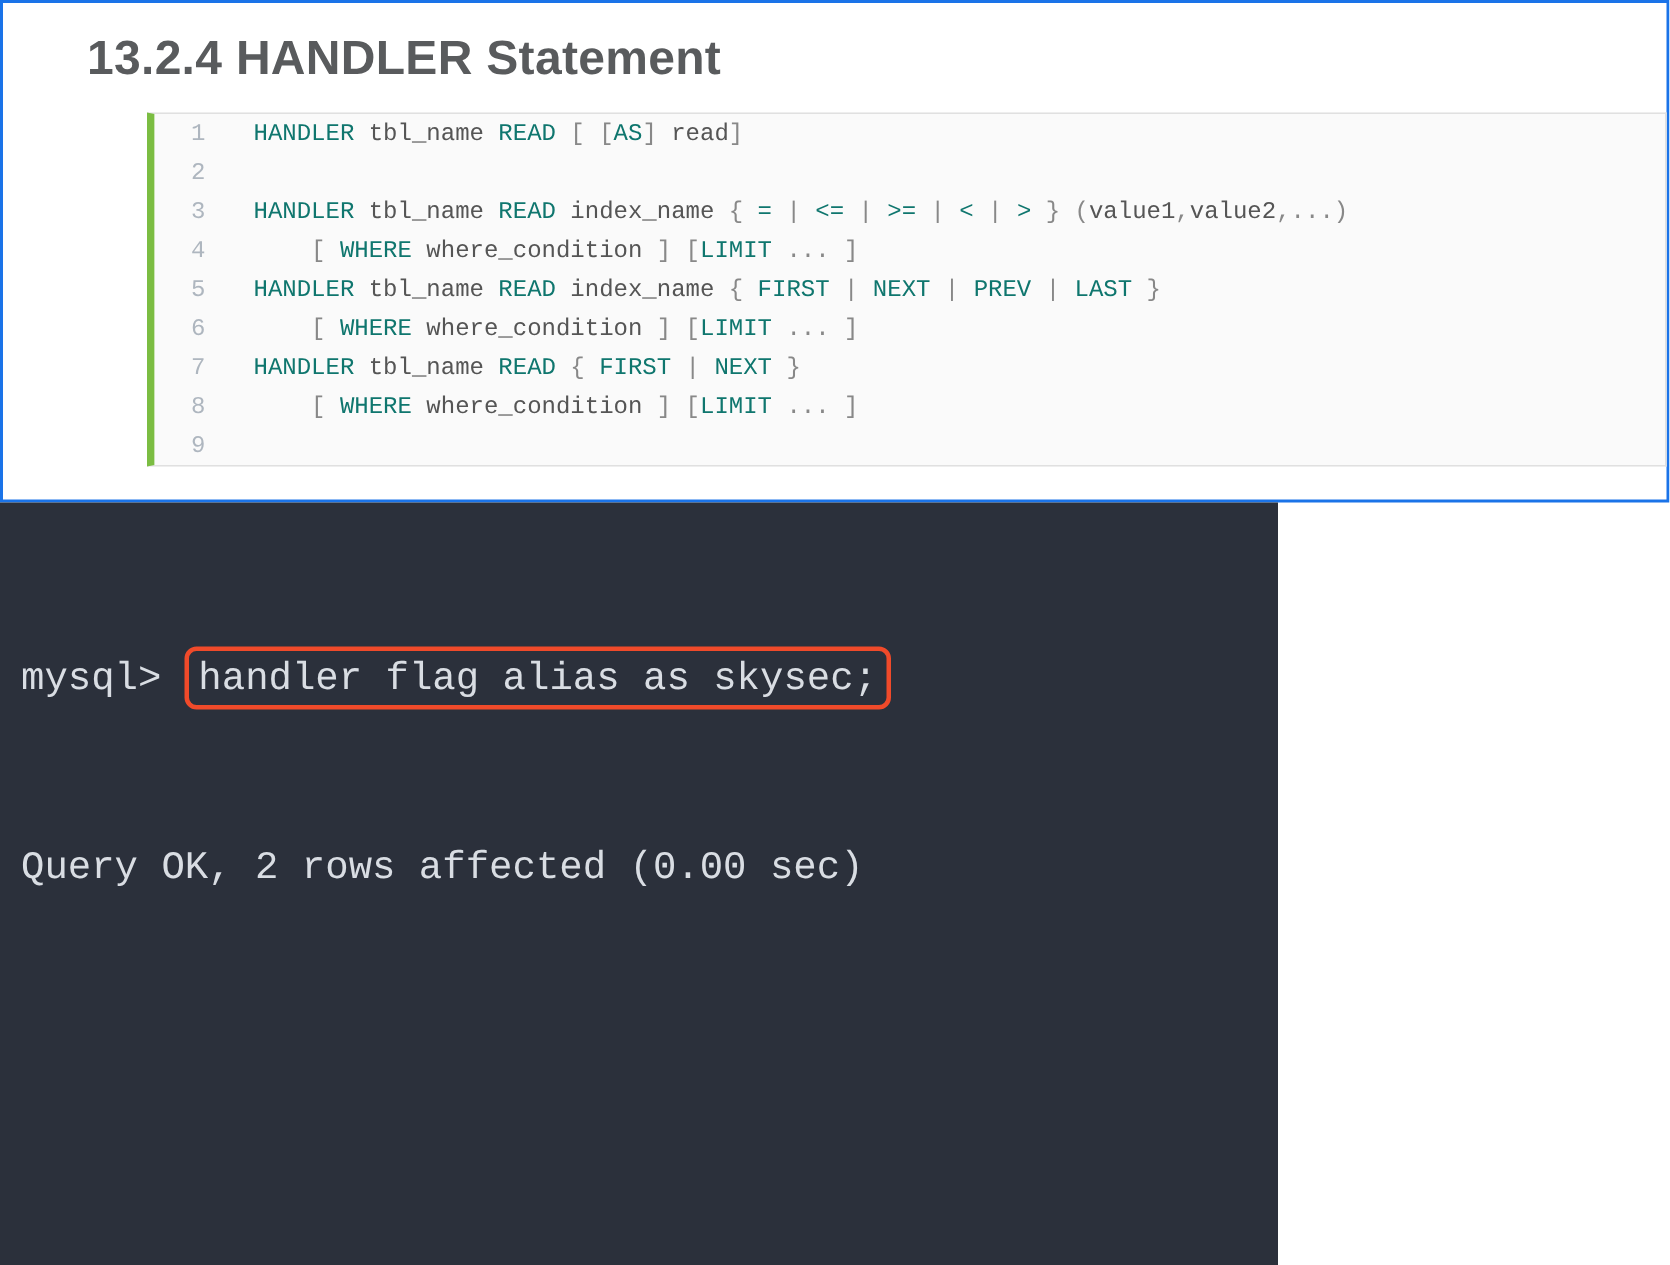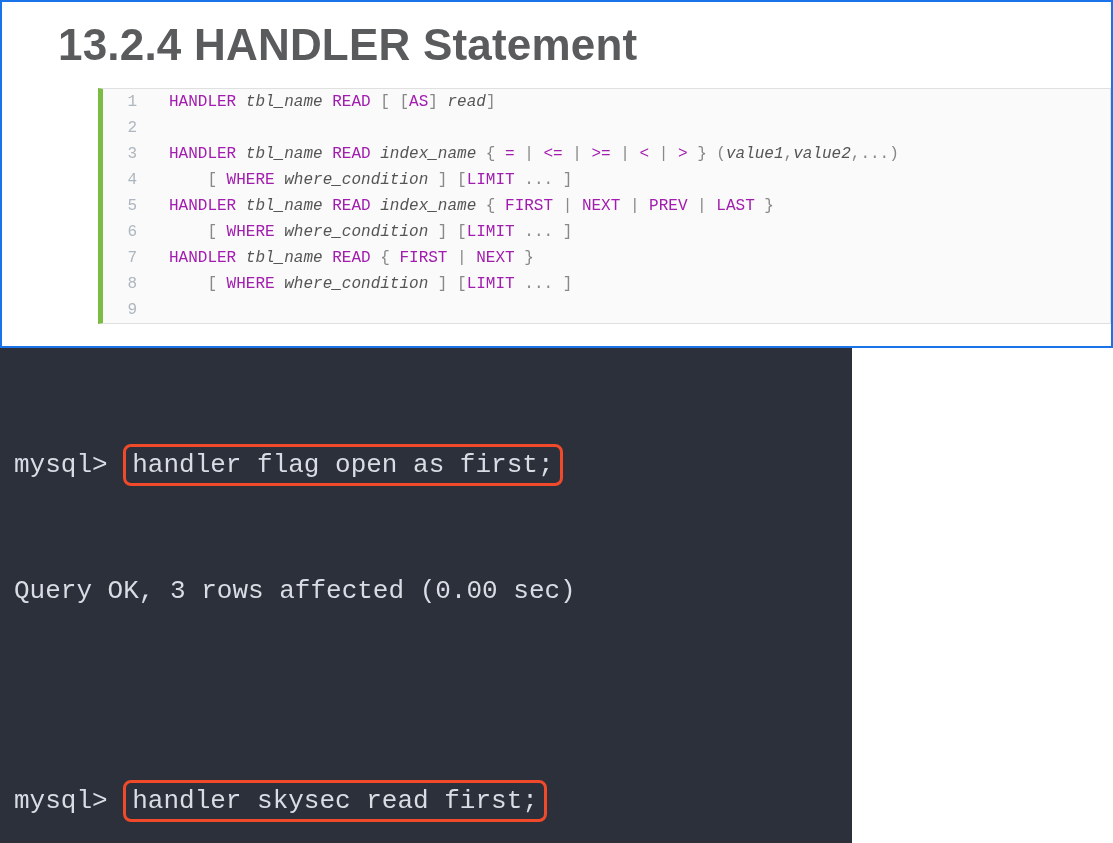--- a/index.html
+++ b/index.html
@@ -8,21 +8,21 @@
     font-family: -apple-system, BlinkMacSystemFont, "Segoe UI", Helvetica, Arial, sans-serif;
     background: #fff;
     width: 1113px;
   }
   .doc-panel {
     border: 2px solid #1a73e8;
     background: #fff;
     padding: 18px 0 22px 56px;
   }
   .doc-title {
-    font-size: 44px;
+    font-size: 32px;
     font-weight: 600;
     color: #595b5d;
     margin: 0 0 18px 0;
     letter-spacing: 0.2px;
   }
   .code-block {
     border: 1px solid #e0e0e0;
     border-left: 5px solid #7bbd42;
     background: #fafafa;
     margin-left: 40px;
@@ -44,22 +44,22 @@
     border-right: 0;
     user-select: none;
     font-style: normal;
   }
   .code-line {
     flex: 1 1 auto;
     padding-left: 18px;
     white-space: pre;
     color: #555;
   }
-  .kw { color: #a21caf; font-style: normal; }
-  .it { font-style: italic; color: #555; }
+  .kw { color: #0f766e; font-style: normal; }
+  .it { color: #555; }
   .punct { color: #888; }
 
   .terminal {
     background: #2b303b;
     color: #d9dde3;
     font-family: Menlo, Consolas, "Courier New", monospace;
     font-size: 26px;
     line-height: 42px;
     padding: 12px 14px 0 14px;
     width: 852px;
@@ -116,22 +116,21 @@
         <div class="code-line"><span>    </span><span class="punct">[ </span><span class="kw">WHERE </span><span class="it">where_condition</span><span class="punct"> ] [</span><span class="kw">LIMIT</span><span class="punct"> ... ]</span></div>
       </div>
       <div class="code-row">
         <div class="gutter">9</div>
         <div class="code-line">&nbsp;</div>
       </div>
     </div>
 </div>
 
 <div class="terminal">
-  <span class="term-row"><span>mysql&gt; </span><span class="hl">handler flag open as first;</span></span>
-  <span class="term-row">Query OK, 3 rows affected (0.00 sec)</span>
+  <span class="term-row"><span>mysql&gt; </span><span class="hl">handler flag alias as skysec;</span></span>
+  <span class="term-row">Query OK, 2 rows affected (0.00 sec)</span>
   <span class="term-row"></span>
-  <span class="term-row"><span>mysql&gt; </span><span class="hl">handler skysec read first;</span></span>
   
   
   
   
   
 </div>
 
 </body></html>

